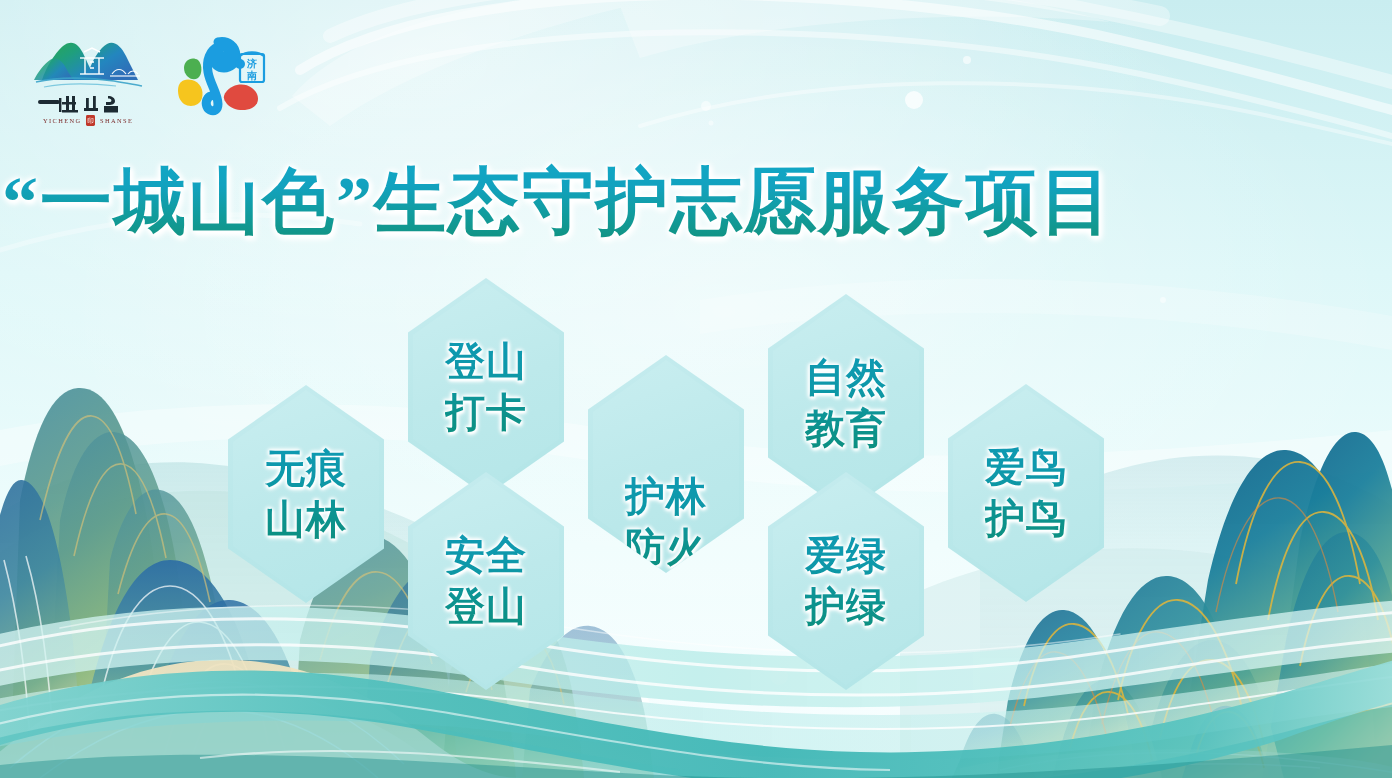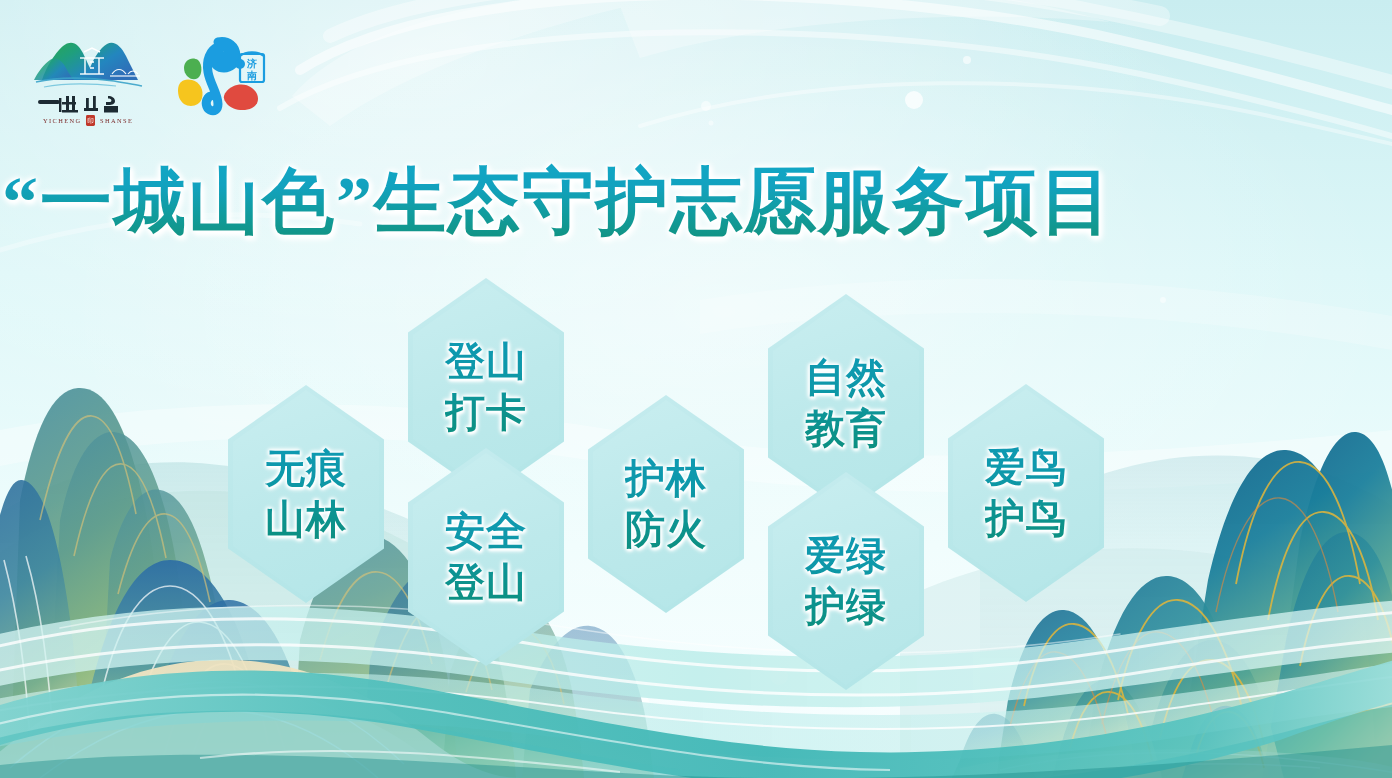--- a/index.html
+++ b/index.html
@@ -400,28 +400,28 @@
       </div>
     </div>
 
     <div class="hex" style="left:408px;top:278px;">
       <div class="hex-label">
         <span class="ln">登山</span>
         <span class="ln">打卡</span>
       </div>
     </div>
 
-    <div class="hex" style="left:408px;top:448px;">
+    <div class="hex" style="left:408px;top:472px;">
       <div class="hex-label">
         <span class="ln">安全</span>
         <span class="ln">登山</span>
       </div>
     </div>
 
-    <div class="hex" style="left:588px;top:395px;">
+    <div class="hex" style="left:588px;top:355px;justify-content:flex-end;">
       <div class="hex-label">
         <span class="ln">护林</span>
         <span class="ln">防火</span>
       </div>
     </div>
 
     <div class="hex" style="left:768px;top:294px;">
       <div class="hex-label">
         <span class="ln">自然</span>
         <span class="ln">教育</span>

